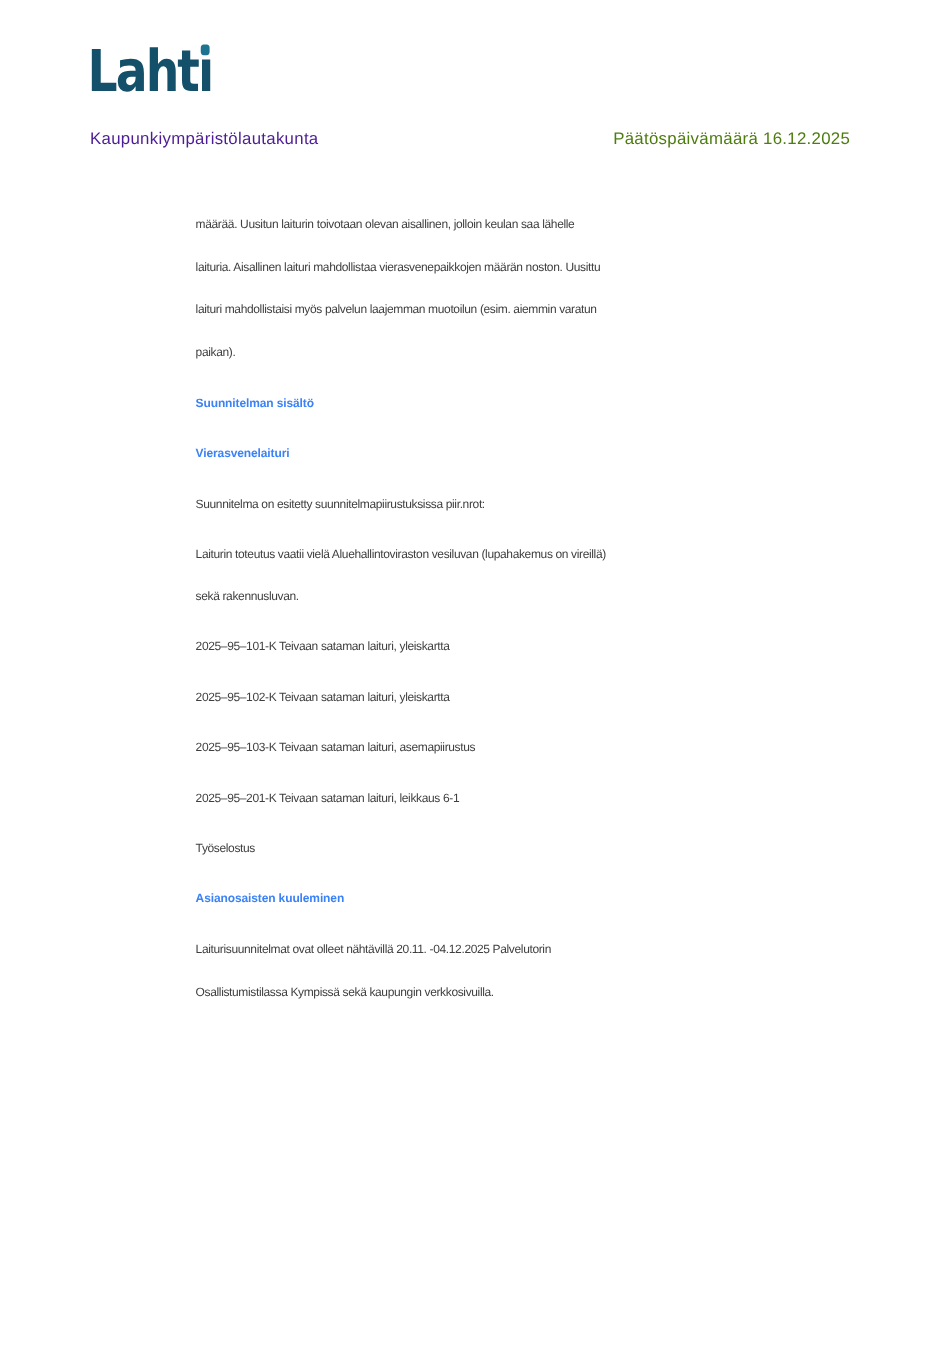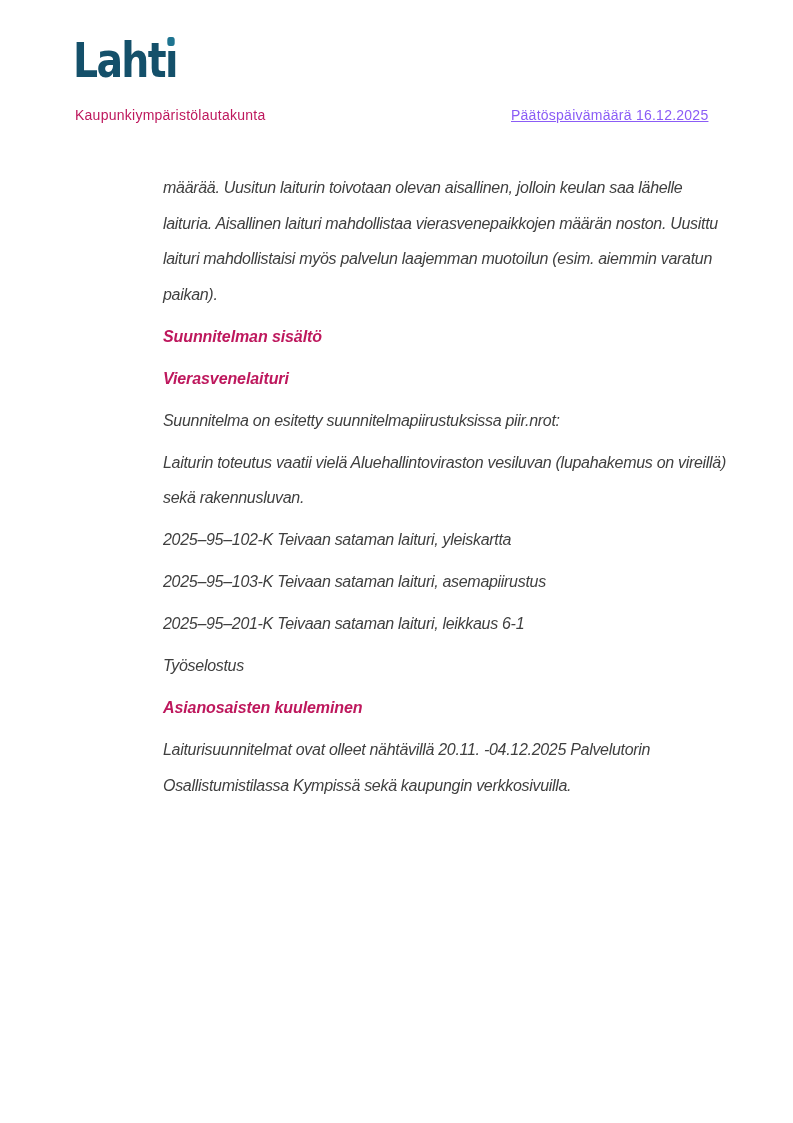--- a/index.html
+++ b/index.html
@@ -46,51 +46,49 @@
     background: #1e7490;
   }
 
   
   .header-left {
     position: absolute;
     left: 75px;
     top: 107px;
     font-size: 14px;
     letter-spacing: 0.25px;
-    color: #be185d;
+    color: #4c1d95;
   }
   .header-right {
     position: absolute;
     left: 511px;
     top: 107px;
     font-size: 14px;
     letter-spacing: 0.25px;
-    color: #8b5cf6;
-    text-decoration: underline;
+    color: #4d7c0f;
   }
 
   
   .doc-body {
     position: absolute;
     left: 163px;
     top: 170px;
     width: 585px;
-    font-size: 16px;
+    font-size: 10px;
     letter-spacing: -0.3px;
     line-height: 35.5px;
     color: #3f3f3f;
-    font-style: italic;
   }
   .doc-body p {
     margin: 0 0 6.5px 0;
     white-space: pre-line;
   }
   .doc-body p.heading {
     font-weight: bold;
-    color: #be185d;
+    color: #3b82f6;
     letter-spacing: -0.1px;
   }
 </style>
 </head>
 <body>
 
 <div class="page">
 
   <div class="logo">
     <span>Laht</span><span class="logo-i"><span>ı</span><span class="logo-dot"></span></span>
@@ -102,20 +100,21 @@
   <div class="doc-body">
     <p class="normal">määrää. Uusitun laiturin toivotaan olevan aisallinen, jolloin keulan saa lähelle
 laituria. Aisallinen laituri mahdollistaa vierasvenepaikkojen määrän noston. Uusittu
 laituri mahdollistaisi myös palvelun laajemman muotoilun (esim. aiemmin varatun
 paikan).</p>
     <p class="heading">Suunnitelman sisältö</p>
     <p class="heading">Vierasvenelaituri</p>
     <p class="normal">Suunnitelma on esitetty suunnitelmapiirustuksissa piir.nrot:</p>
     <p class="normal">Laiturin toteutus vaatii vielä Aluehallintoviraston vesiluvan (lupahakemus on vireillä)
 sekä rakennusluvan.</p>
+    <p class="normal">2025–95–101-K Teivaan sataman laituri, yleiskartta</p>
     <p class="normal">2025–95–102-K Teivaan sataman laituri, yleiskartta</p>
     <p class="normal">2025–95–103-K Teivaan sataman laituri, asemapiirustus</p>
     <p class="normal">2025–95–201-K Teivaan sataman laituri, leikkaus 6-1</p>
     <p class="normal">Työselostus</p>
     <p class="heading">Asianosaisten kuuleminen</p>
     <p class="normal">Laiturisuunnitelmat ovat olleet nähtävillä 20.11. -04.12.2025 Palvelutorin
 Osallistumistilassa Kympissä sekä kaupungin verkkosivuilla.</p>
   </div>
 
 </div>

